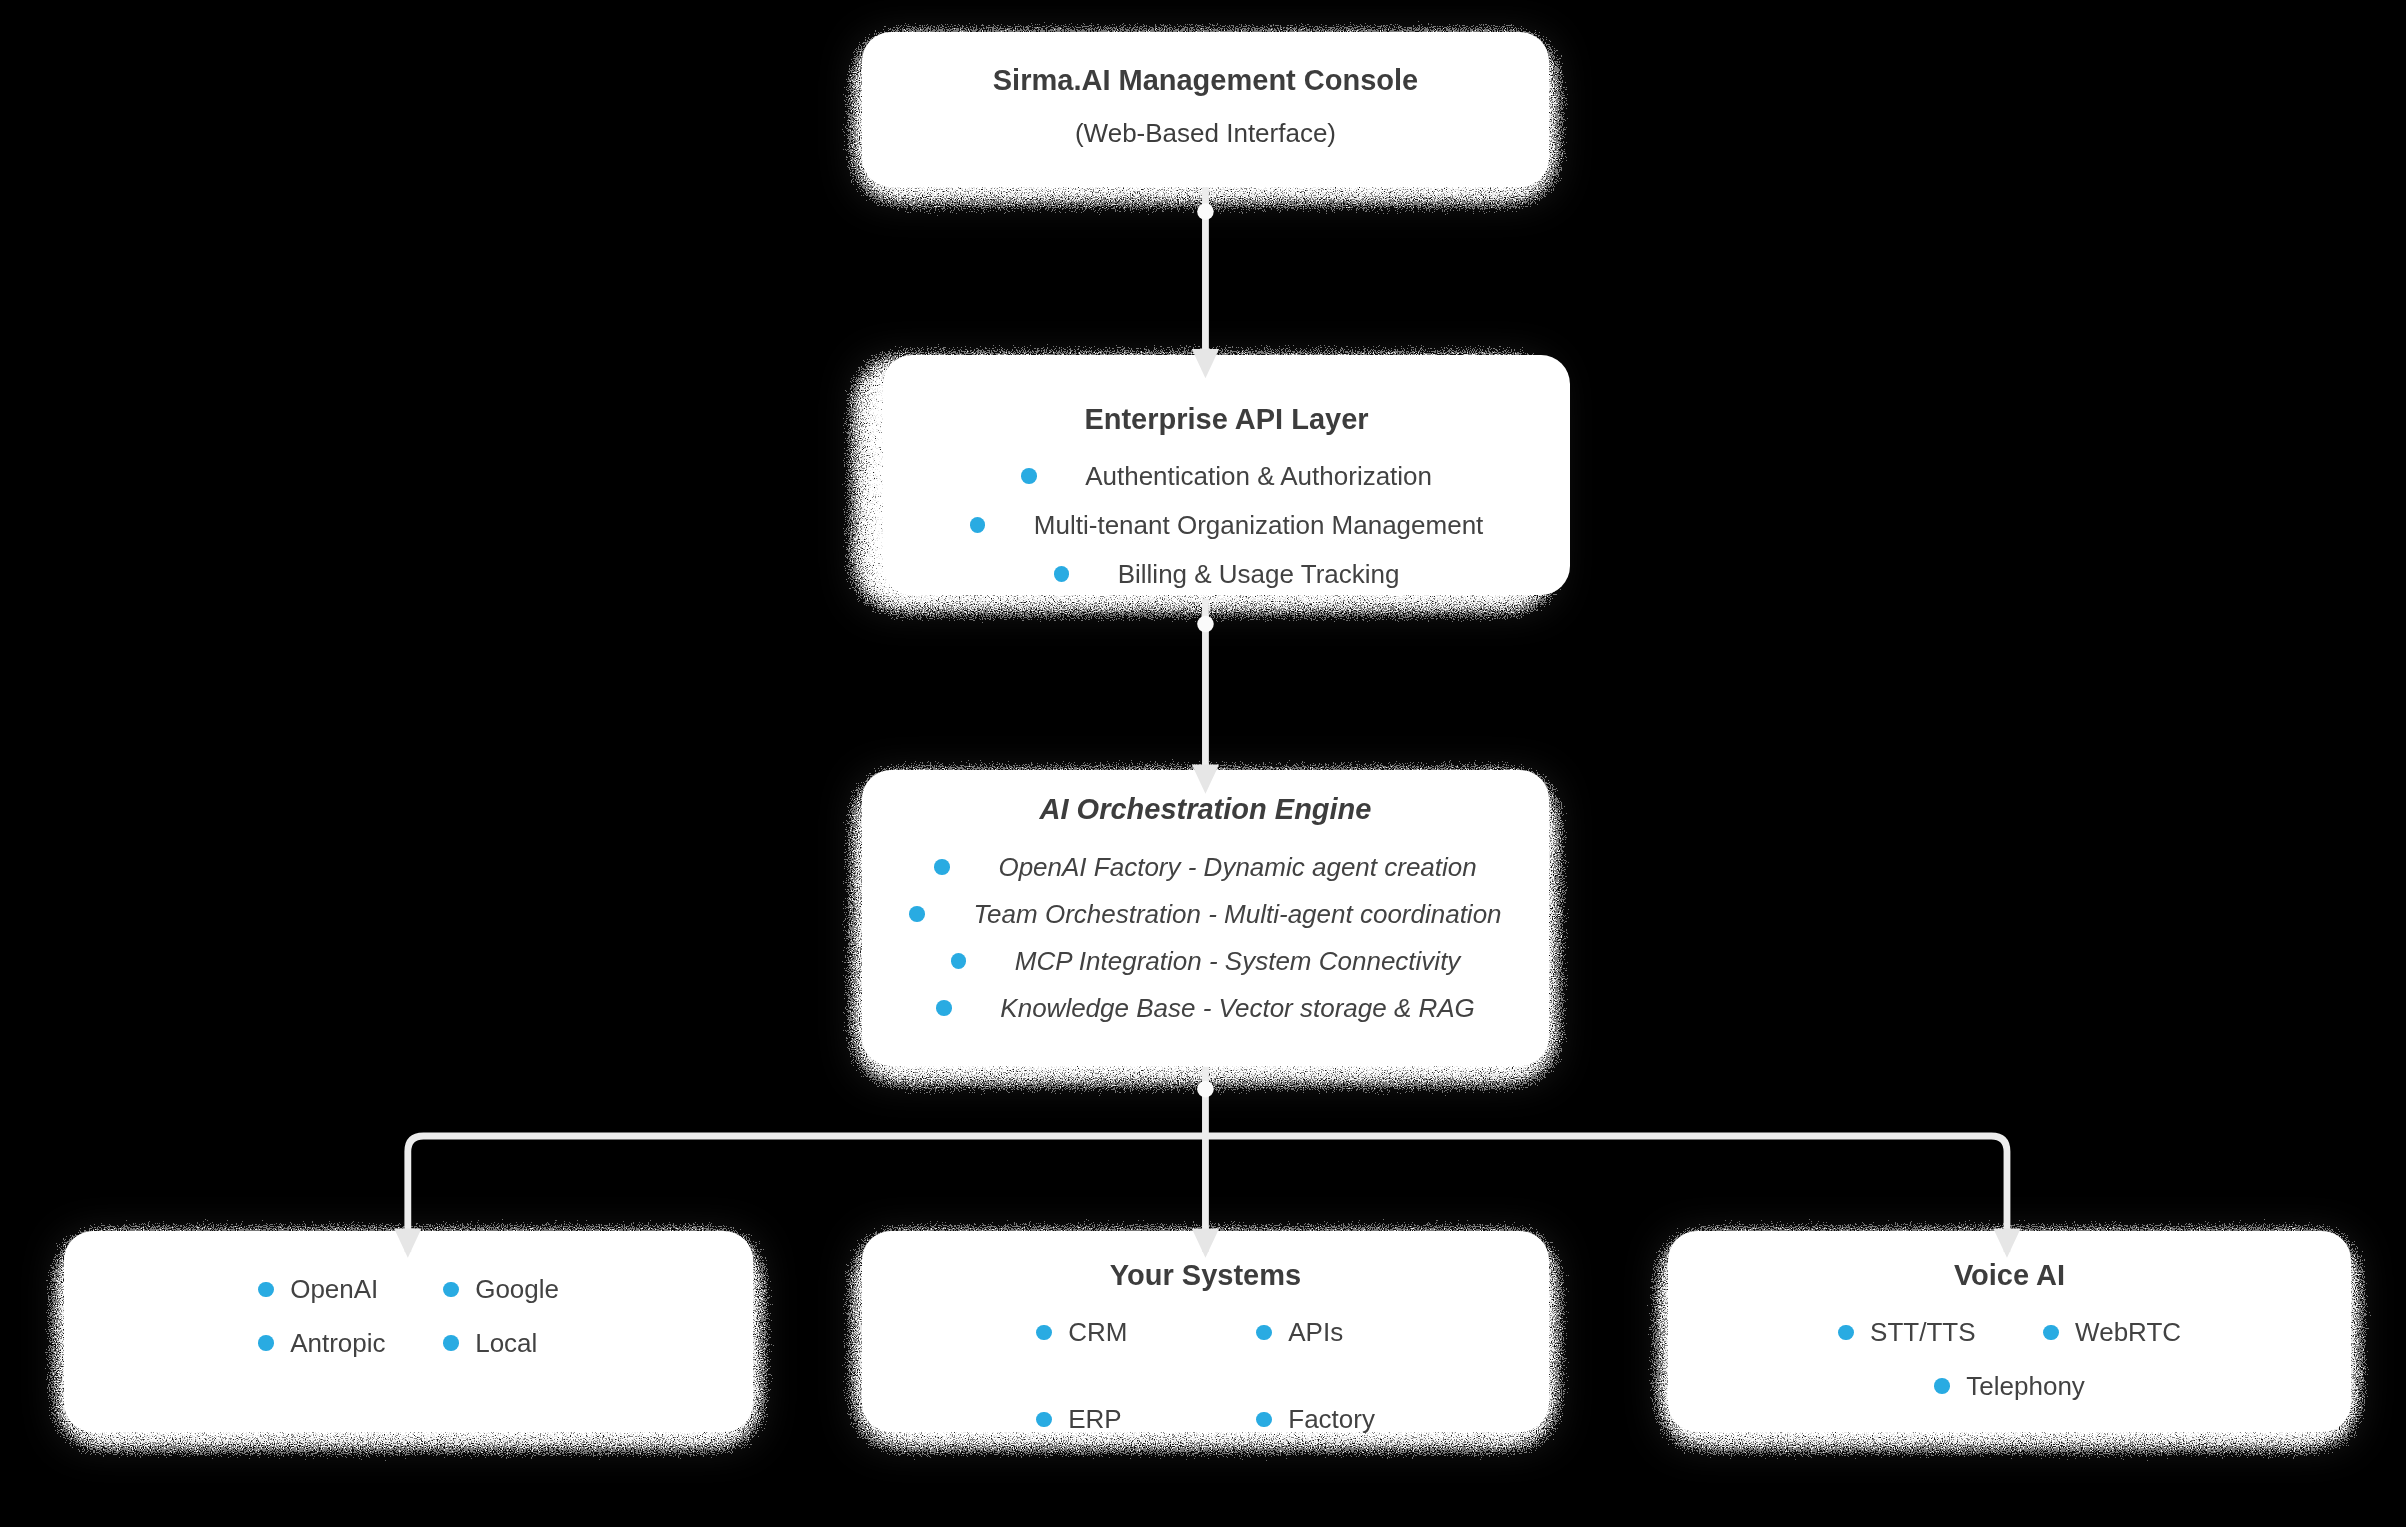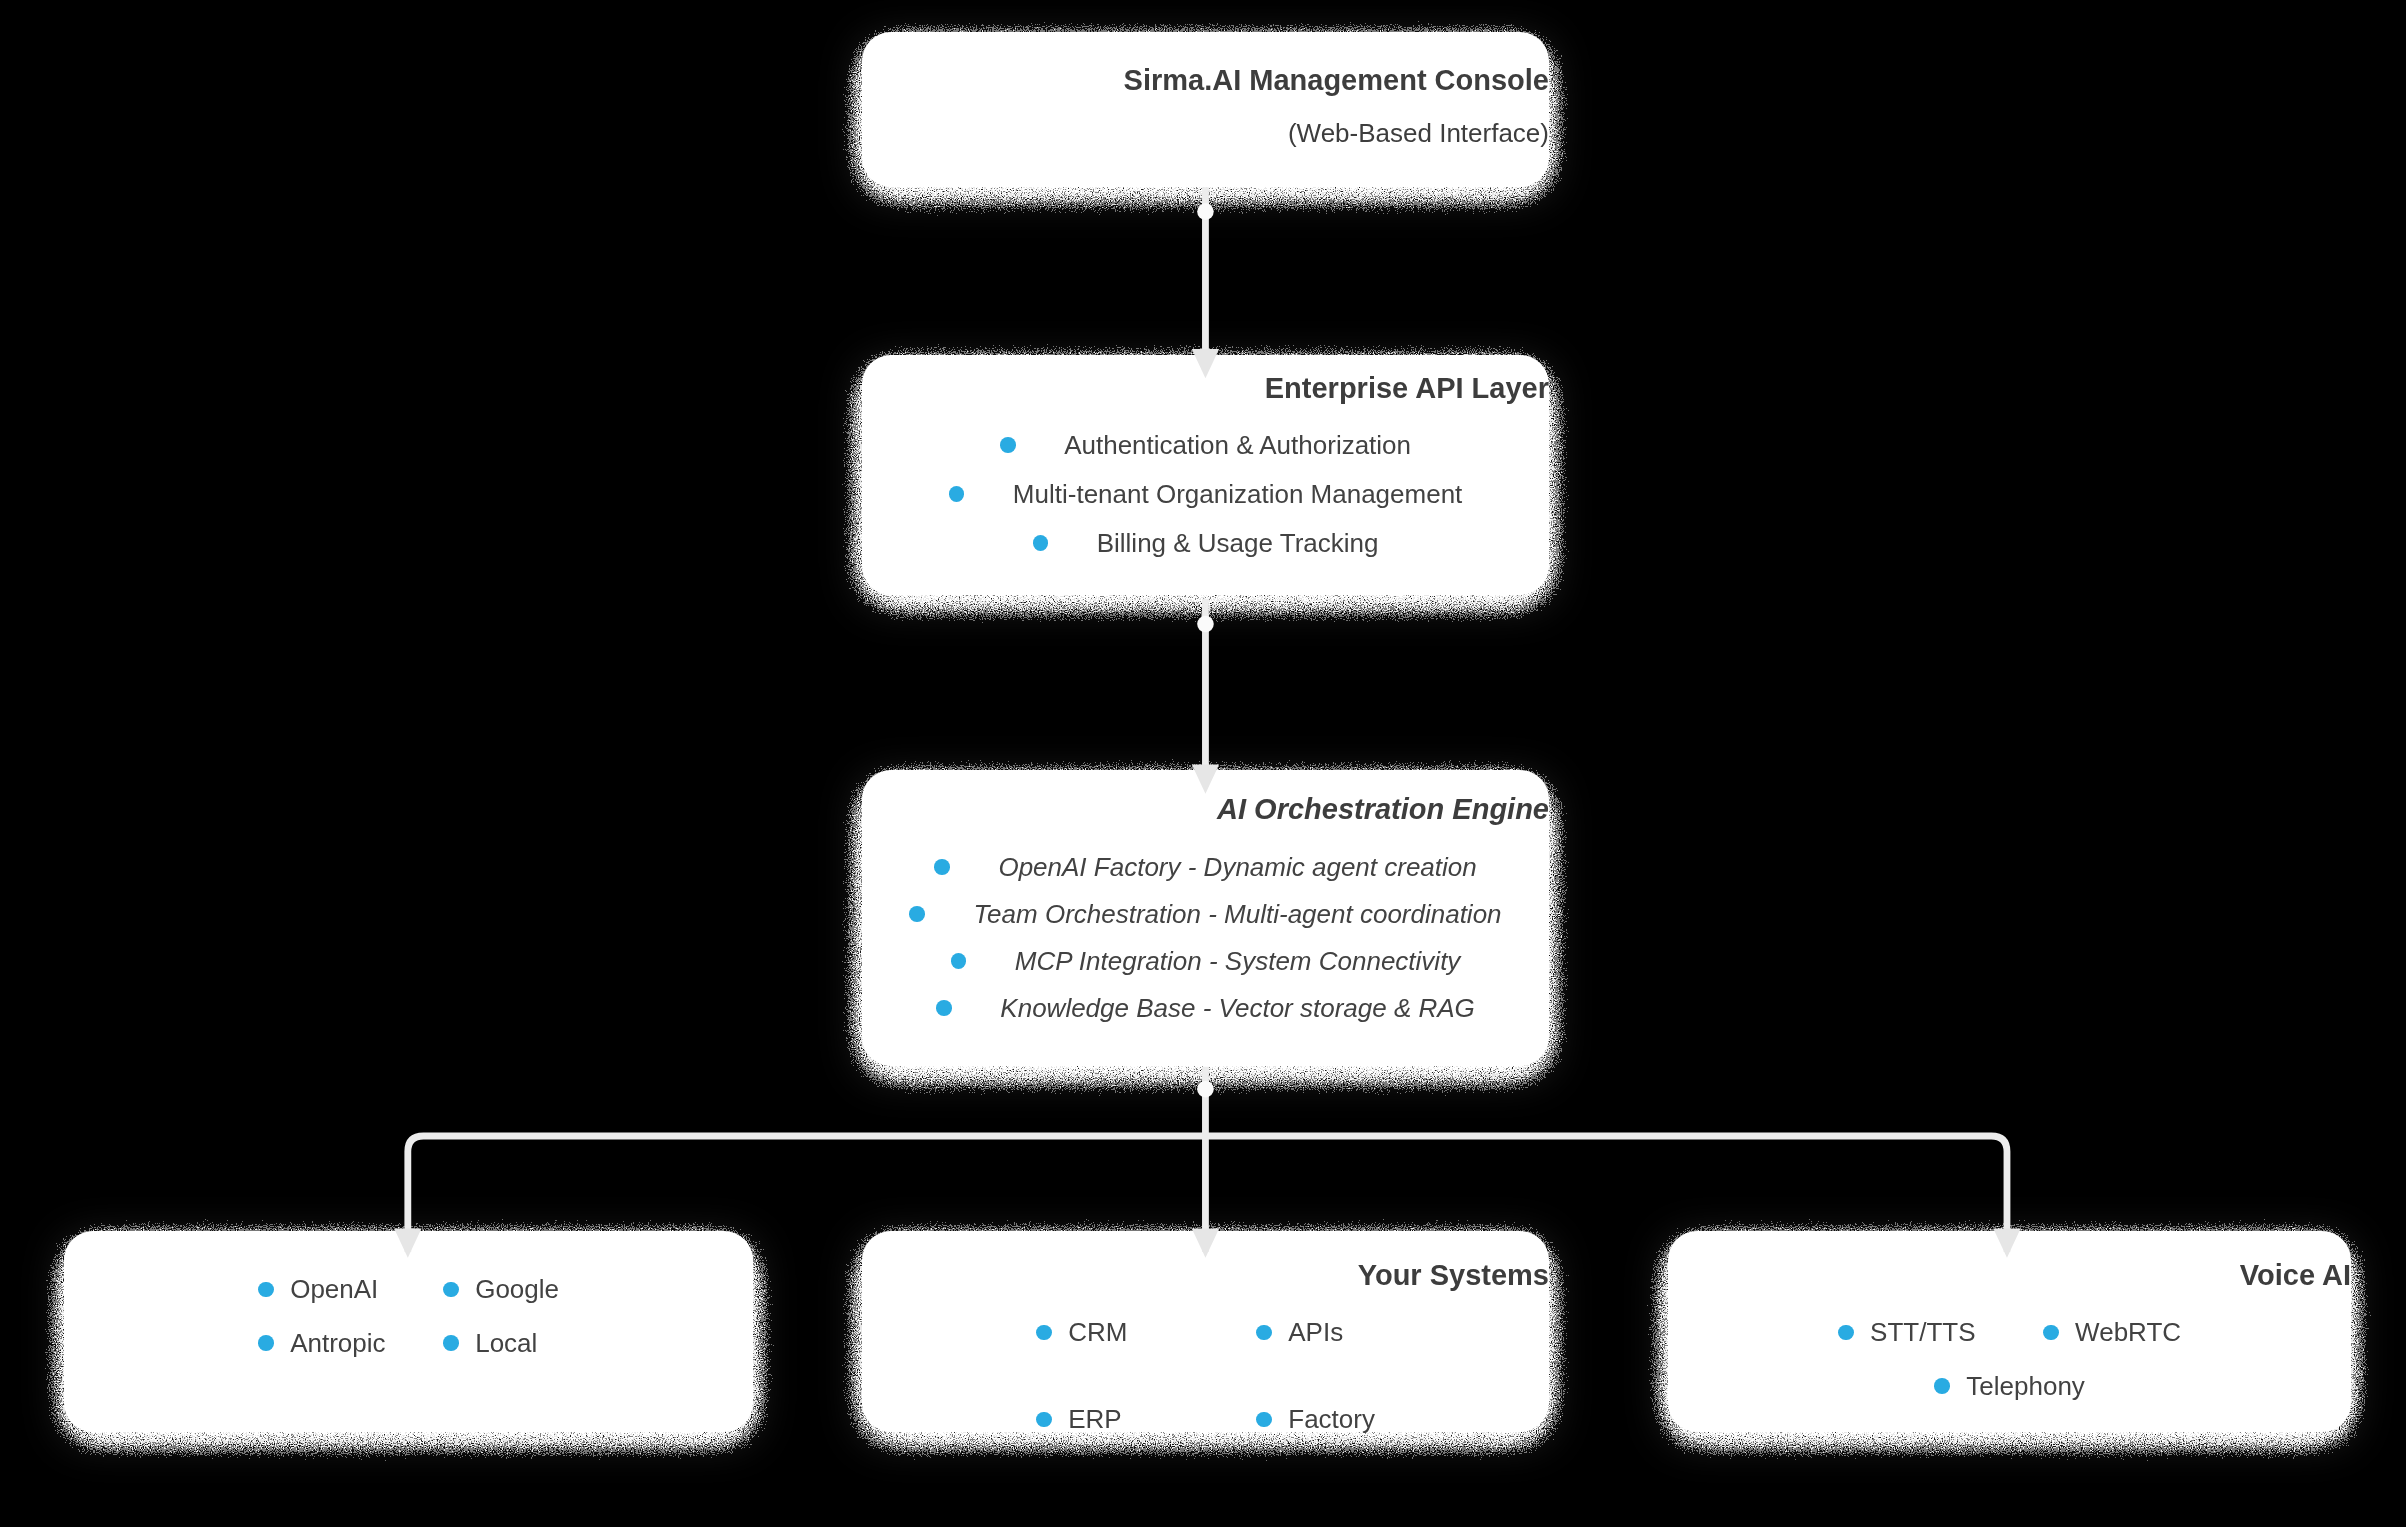--- a/index.html
+++ b/index.html
@@ -21,42 +21,42 @@
   }
   svg.layer{position:absolute;left:0;top:0;}
   #glow-layer{z-index:0;}
   #wire-layer{z-index:3;pointer-events:none;}
 
   .node{
     position:absolute;z-index:2;
     background:var(--box-bg);
     border-radius:29px;
     box-sizing:border-box;
-    text-align:right;
+    text-align:center;
   }
   .node-title{font-size:29px;font-weight:700;color:var(--title-text);line-height:41px;}
   .node-subtitle{font-size:26px;font-weight:400;color:var(--title-text);line-height:39px;margin-top:14px;}
 
   .vlist{margin-top:11.7px;}
   .vlist .row{display:flex;justify-content:center;align-items:center;height:49px;font-size:26px;color:var(--body-text);gap:32px;}
   #node-orchestration .vlist{margin-top:13.7px;}
   #node-orchestration .vlist .row{height:47px;}
 
   .dot{width:15.6px;height:15.6px;border-radius:50%;background:var(--bullet-blue);margin-right:16.6px;flex:0 0 auto;}
 
   .grid{display:grid;justify-content:center;margin-top:13.7px;row-gap:10.7px;}
   .grid .item{display:flex;align-items:center;height:43px;font-size:26px;color:var(--body-text);}
   #node-llm .grid{grid-template-columns:185px auto;}
   #node-systems .grid{grid-template-columns:176px auto;gap:44px;}
   #node-voice .grid{grid-template-columns:205px auto;}
   .span2{grid-column:1 / span 2;justify-self:center;}
 
   #node-console{left:862px;top:32px;width:687px;height:155px;padding-top:29px;}
   #node-console .node-title{line-height:39px;}
-  #node-api{left:862px;top:355px;width:687px;height:240px;padding-top:13px;}
+  #node-api{left:883px;top:355px;width:687px;height:240px;padding-top:44px;}
   #node-orchestration{left:862px;top:770px;width:687px;height:296px;padding-top:19px;font-style:italic;}
   #node-llm{left:64px;top:1231px;width:689px;height:201px;padding-top:23.4px;}
   #node-llm .node-title{line-height:43px;}
   #node-systems{left:862px;top:1231px;width:687px;height:201px;padding-top:23.4px;}
   #node-systems .node-title{line-height:43px;}
   #node-voice{left:1668px;top:1231px;width:683px;height:201px;padding-top:23.4px;}
   #node-voice .node-title{line-height:43px;}
 
   .wire{stroke:var(--connector);stroke-width:7;fill:none;}
   .arrow{fill:var(--arrow);}

